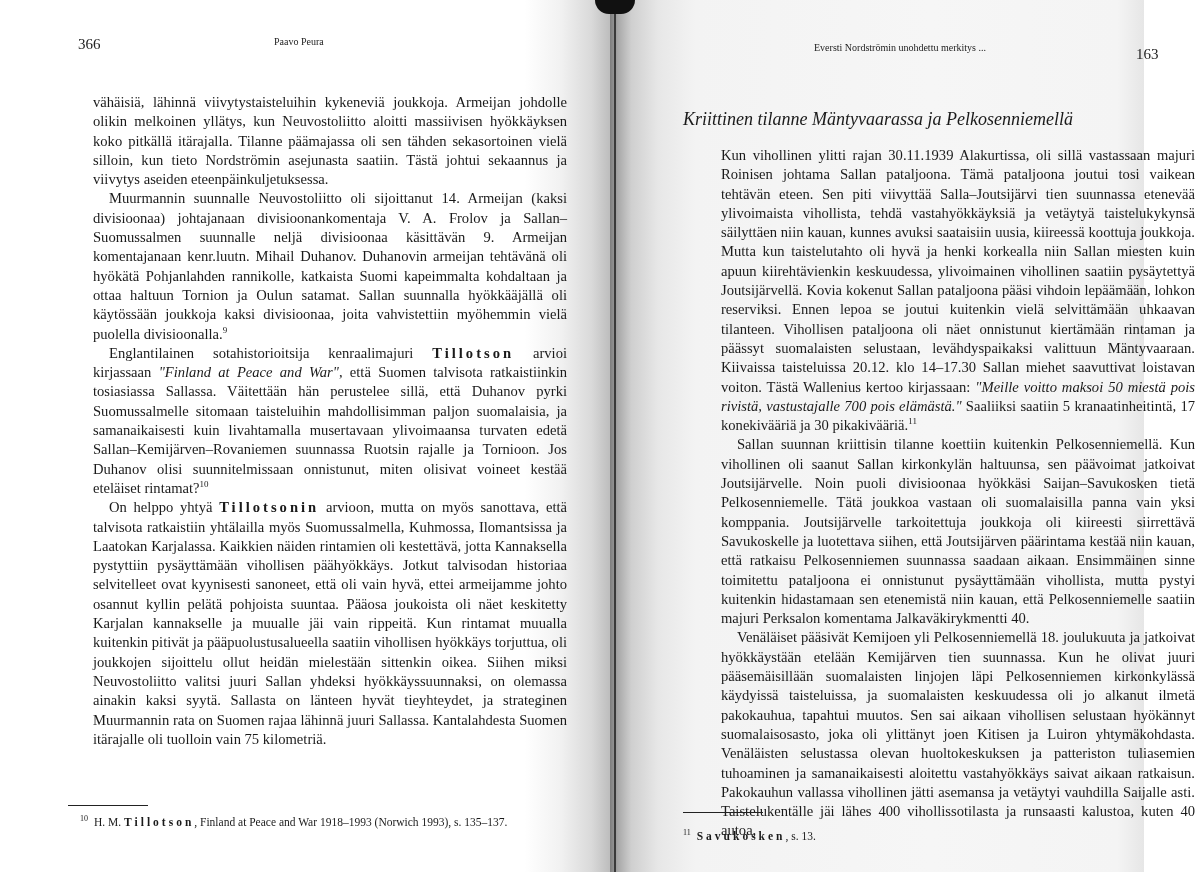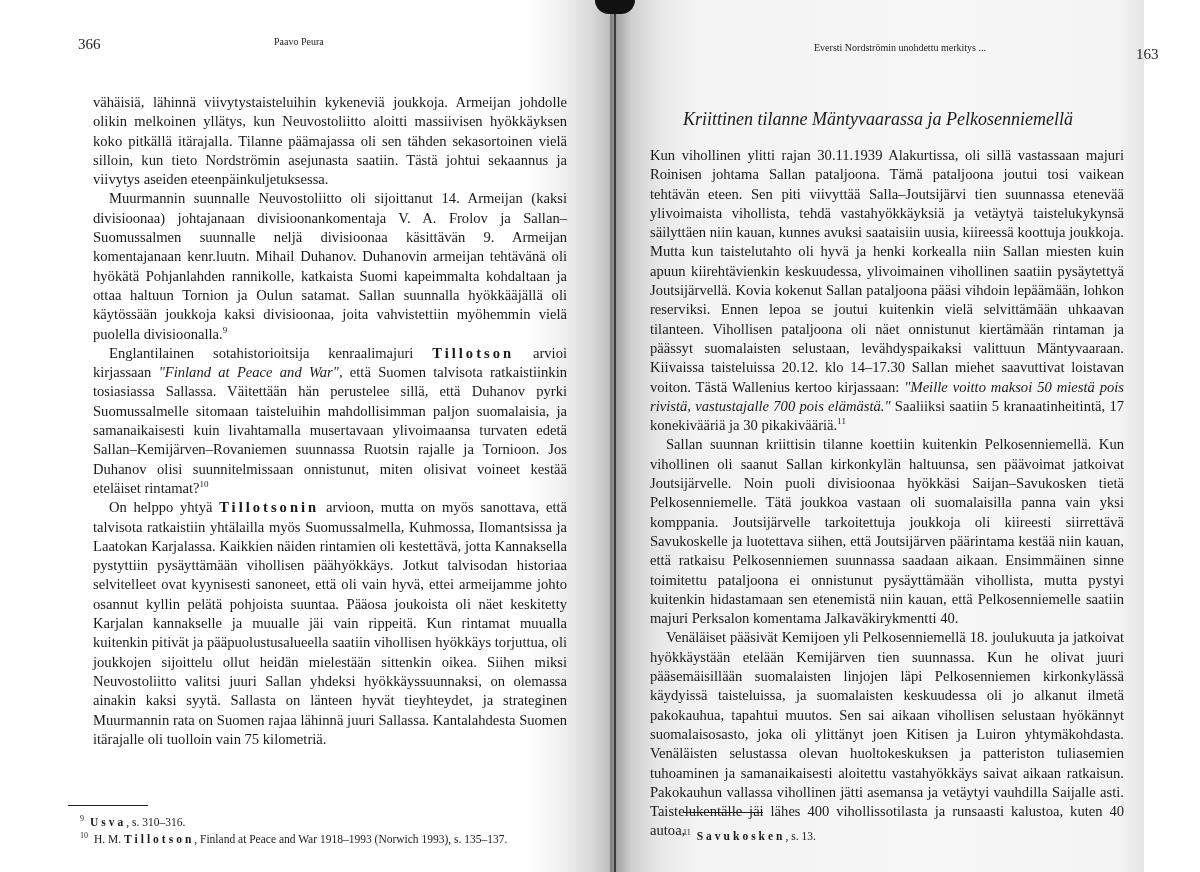--- a/index.html
+++ b/index.html
@@ -25,21 +25,21 @@
     background:#111; border-radius:0 0 20px 20px;
   }
   .running-head { position:absolute; font-size:10px; color:#222; }
   .page-number { position:absolute; font-size:15px; color:#222; }
 
   .body-text {
     position:absolute; font-size:14.6px; line-height:19.3px; text-align:justify;
     hyphens:manual;
   }
   .left-body { left:68px; top:93px; width:474px;margin-left:25px; }
-  .right-body { left:650px; top:146px; width:474px; }
+  .right-body { left:721px; top:146px; width:474px; }
   .body-text p { margin:0; text-indent:0; }
   .body-text p.indent { text-indent:16px; }
   .spaced { letter-spacing:3px;font-weight:bold; }
   .it { font-style:italic; }
   sup { font-size:9px; line-height:0; vertical-align:super; }
 
   .section-heading {
     position:absolute; left:683px; top:109px; font-size:18px; font-style:italic;
   }
   .footnote-rule { position:absolute; height:1px; width:80px; background:#222; }
@@ -55,21 +55,20 @@
     <div class="page-number" style="left:78px; top:36px;">366</div>
     <div class="running-head" style="left:274px; top:36px;">Paavo Peura</div>
     <div class="body-text left-body" id="left-body">
         <p><span>vähäisiä, lähinnä viivytystaisteluihin kykeneviä joukkoja. Armeijan johdolle olikin melkoinen yllätys, kun Neuvostoliitto aloitti massiivisen hyökkäyksen koko pitkällä itärajalla. Tilanne päämajassa oli sen tähden sekasortoinen vielä silloin, kun tieto Nordströmin asejunasta saatiin. Tästä johtui sekaannus ja viivytys aseiden eteenpäinkuljetuksessa.</span></p>
         <p class="indent"><span>Muurmannin suunnalle Neuvostoliitto oli sijoittanut 14. Armeijan (kaksi divisioonaa) johtajanaan divisioonankomentaja V. A. Frolov ja Sallan–Suomussalmen suunnalle neljä divisioonaa käsittävän 9. Armeijan komentajanaan kenr.luutn. Mihail Duhanov. Duhanovin armeijan tehtävänä oli hyökätä Pohjanlahden rannikolle, katkaista Suomi kapeimmalta kohdaltaan ja ottaa haltuun Tornion ja Oulun satamat. Sallan suunnalla hyökkääjällä oli käytössään joukkoja kaksi divisioonaa, joita vahvistettiin myöhemmin vielä puolella divisioonalla.</span><sup>9</sup></p>
         <p class="indent"><span>Englantilainen sotahistorioitsija kenraalimajuri </span><span class="spaced">Tillotson</span><span> arvioi kirjassaan </span><span class="it">"Finland at Peace and War"</span><span>, että Suomen talvisota ratkaistiinkin tosiasiassa Sallassa. Väitettään hän perustelee sillä, että Duhanov pyrki Suomussalmelle sitomaan taisteluihin mahdollisimman paljon suomalaisia, ja samanaikaisesti kuin livahtamalla musertavaan ylivoimaansa turvaten edetä Sallan–Kemijärven–Rovaniemen suunnassa Ruotsin rajalle ja Tornioon. Jos Duhanov olisi suunnitelmissaan onnistunut, miten olisivat voineet kestää eteläiset rintamat?</span><sup>10</sup></p>
         <p class="indent"><span>On helppo yhtyä </span><span class="spaced">Tillotsonin</span><span> arvioon, mutta on myös sanottava, että talvisota ratkaistiin yhtälailla myös Suomussalmella, Kuhmossa, Ilomantsissa ja Laatokan Karjalassa. Kaikkien näiden rintamien oli kestettävä, jotta Kannaksella pystyttiin pysäyttämään vihollisen päähyökkäys. Jotkut talvisodan historiaa selvitelleet ovat kyynisesti sanoneet, että oli vain hyvä, ettei armeijamme johto osannut kyllin pelätä pohjoista suuntaa. Pääosa joukoista oli näet keskitetty Karjalan kannakselle ja muualle jäi vain rippeitä. Kun rintamat muualla kuitenkin pitivät ja pääpuolustusalueella saatiin vihollisen hyökkäys torjuttua, oli joukkojen sijoittelu ollut heidän mielestään sittenkin oikea. Siihen miksi Neuvostoliitto valitsi juuri Sallan yhdeksi hyökkäyssuunnaksi, on olemassa ainakin kaksi syytä. Sallasta on länteen hyvät tieyhteydet, ja strateginen Muurmannin rata on Suomen rajaa lähinnä juuri Sallassa. Kantalahdesta Suomen itärajalle oli tuolloin vain 75 kilometriä.</span></p>
       </div>
     <div class="footnote-rule" style="left:68px; top:805px;"></div>
     <div class="footnotes" id="left-footnotes" style="left:80px; top:812px;">
-        <div><span class="fn-num">9</span><span class="spaced">Usva</span><span>, s. 310–316.</span></div>
         <div><span class="fn-num">10</span><span>H. M. </span><span class="spaced">Tillotson</span><span>, Finland at Peace and War 1918–1993 (Norwich 1993), s. 135–137.</span></div>
       </div>
   </div>
 
   <div class="page page-right">
     <div class="running-head" style="left:204px; top:42px;">Eversti Nordströmin unohdettu merkitys ...</div>
     <div class="page-number" style="left:526px; top:46px;">163</div>
   </div>
 
   <div class="section-heading">Kriittinen tilanne Mäntyvaarassa ja Pelkosenniemellä</div>

